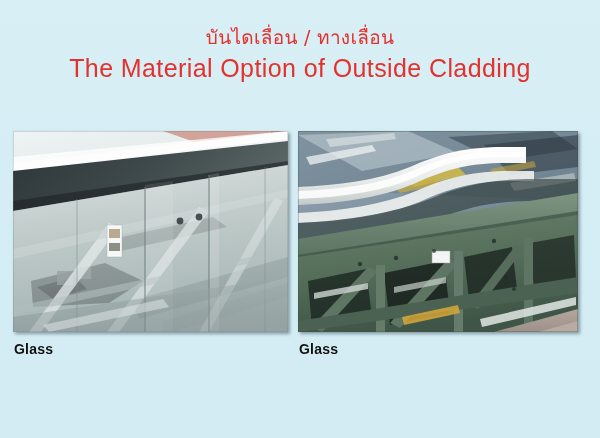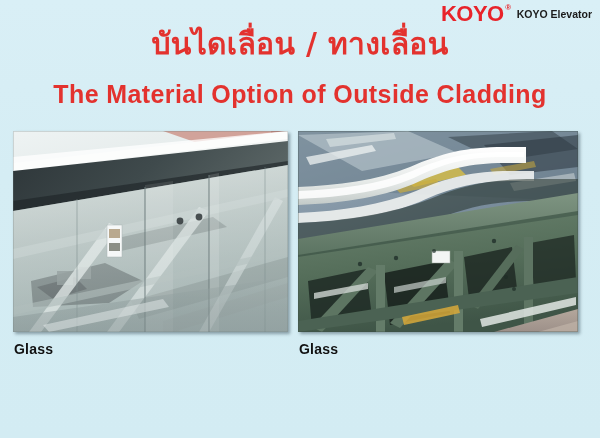--- a/index.html
+++ b/index.html
@@ -68,32 +68,32 @@
   .title-block {
     position: absolute;
     left: 0;
     top: 26px;
     width: 600px;
     text-align: center;
     z-index: 4;
   }
   .title-thai {
     font-family: "DejaVu Sans", "Liberation Sans", sans-serif;
-    font-size: 30px;
-    font-weight: bold;
+    font-size: 19px;
+    font-weight: normal;
     color: #e3322e;
     line-height: 1.22;
     letter-spacing: 0.3px;
     white-space: nowrap;
   }
   .title-en {
-    margin-top: 17px;
+    margin-top: 5px;
     font-family: "Liberation Sans", sans-serif;
     font-size: 25px;
-    font-weight: bold;
+    font-weight: normal;
     color: #e3322e;
     line-height: 1.15;
     letter-spacing: 0.4px;
     white-space: nowrap;
   }
 
   
   .photo {
     position: absolute;
     overflow: hidden;
@@ -115,27 +115,20 @@
     letter-spacing: 0.2px;
   }
   .caption-left  { left: 14px; }
   .caption-right { left: 299px; }
 </style>
 </head>
 <body>
 
 <div class="slide">
 
-  <div class="brand">
-    <span class="brand-wordmark">
-      <span>KOYO</span>
-      <span class="brand-reg">®</span>
-    </span>
-    <span class="brand-sub">KOYO Elevator</span>
-  </div>
 
   <div class="title-block">
     <div class="title-thai">บันไดเลื่อน / ทางเลื่อน</div>
     <div class="title-en">The Material Option of Outside Cladding</div>
   </div>
 
   <div class="photo photo-left">
     <svg class="photo-canvas" viewBox="0 0 275 201" preserveAspectRatio="none">
       <defs>
         <linearGradient id="lgSky" x1="0" y1="0" x2="0.3" y2="1">

